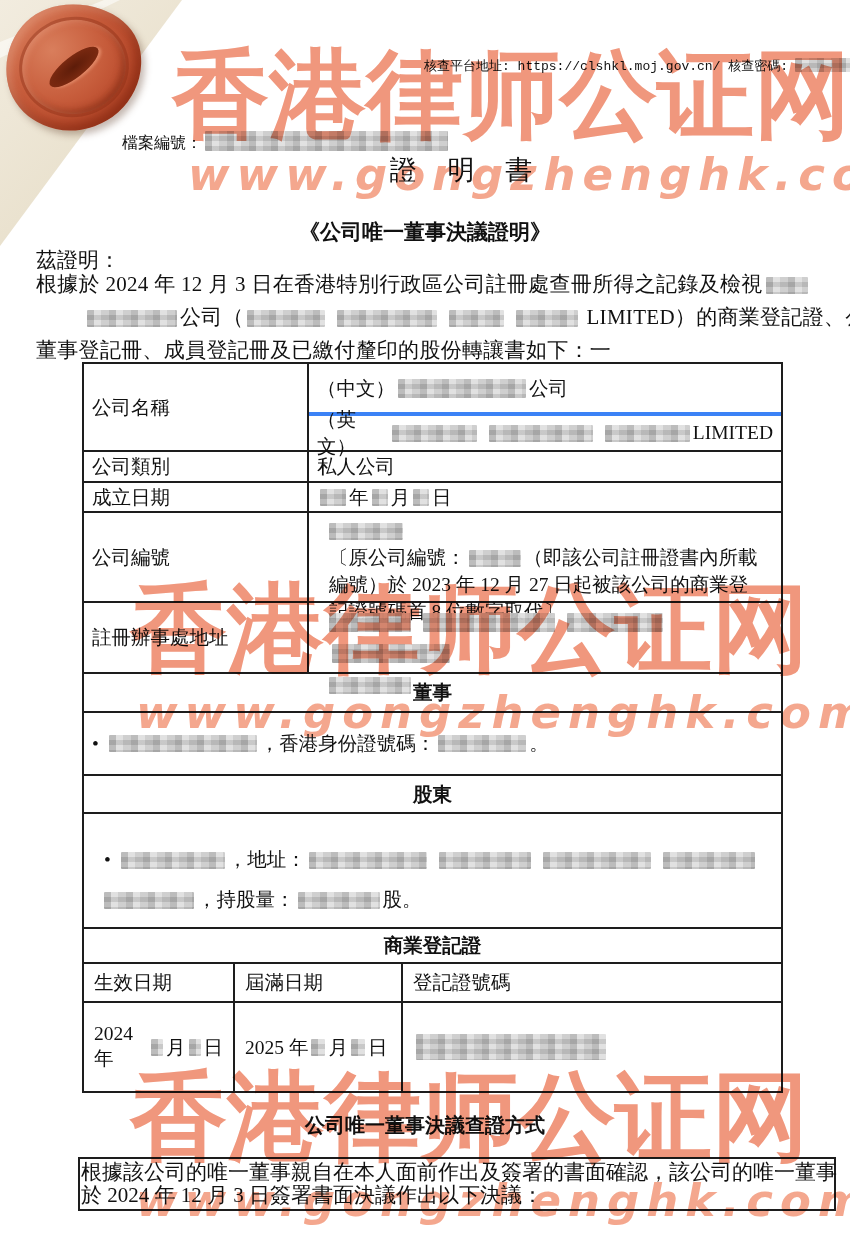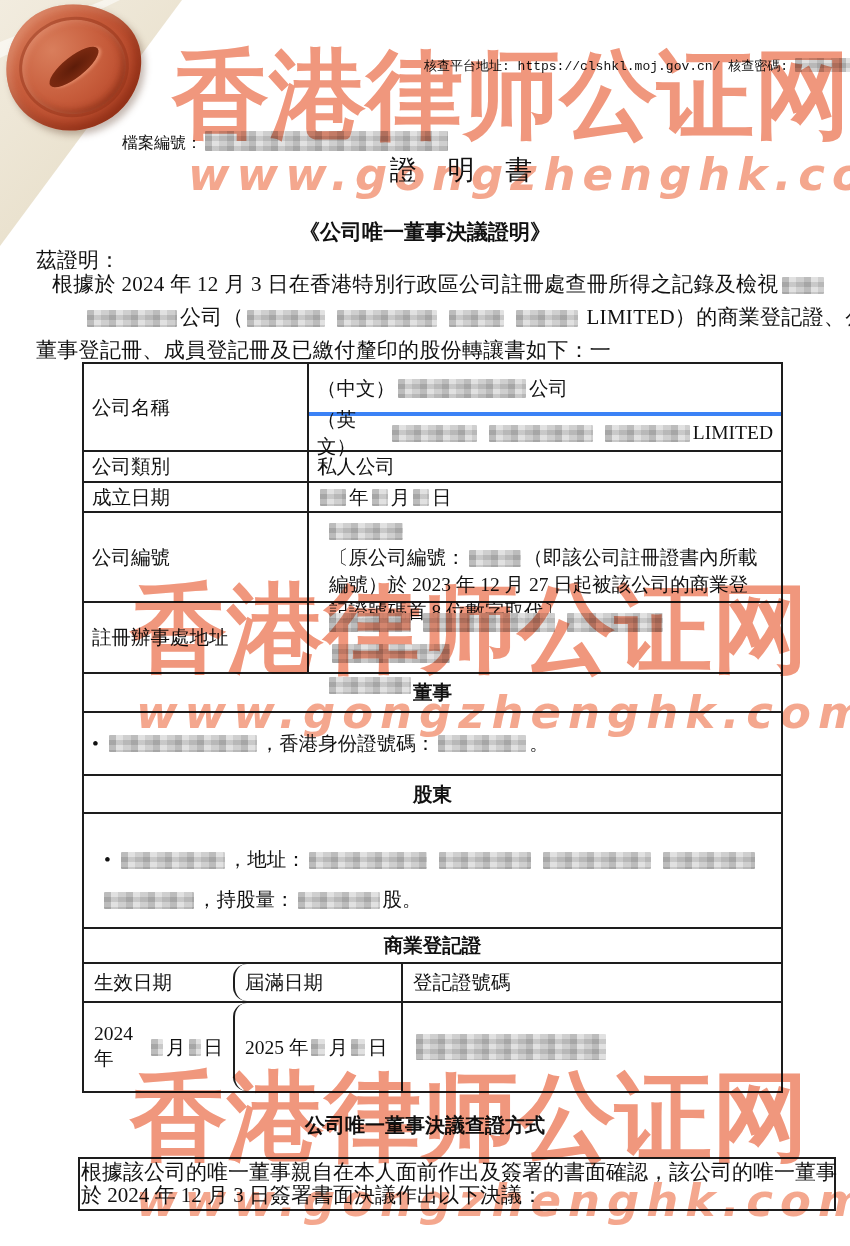--- a/index.html
+++ b/index.html
@@ -33,21 +33,21 @@
     background:radial-gradient(#5d1c09 0%,#7c2a11 75%,#8d3318 100%);
     box-shadow:2px 2px 3px rgba(255,185,150,.45);}
   
   .abs{position:absolute;white-space:nowrap;z-index:2;}
   .verify{left:424px;top:57px;font-family:"Liberation Mono","DejaVu Sans Mono",monospace;font-size:13px;letter-spacing:0;}
   .fileno{left:122px;top:131px;font-size:16px;}
   .title{left:0;top:152px;width:850px;text-align:center;font-size:27px;font-weight:400;letter-spacing:12px;padding-left:42px;}
   .subtitle{left:0;top:218px;width:850px;text-align:center;font-size:21px;font-weight:700;}
   .attest{left:36px;top:246px;font-size:21px;}
   .pline{font-size:21px;letter-spacing:.3px;}
-  #pl1{left:36px;top:270px;margin-left:16px;} #pl2{left:84px;top:303px;} #pl3{left:36px;top:336px;}
+  #pl1{left:36px;top:270px;} #pl2{left:84px;top:303px;} #pl3{left:36px;top:336px;}
   
   .rd{display:inline-block;height:17px;vertical-align:-3px;border-radius:1px;margin:0 3px;
     background:
      repeating-linear-gradient(90deg,rgba(110,110,110,.38) 0 7px,rgba(200,200,200,.30) 7px 14px,rgba(150,150,150,.34) 14px 22px),
      repeating-linear-gradient(180deg,rgba(235,235,235,.95) 0 5px,rgba(198,198,198,.95) 5px 10px);
     filter:blur(.7px);}
   .rd.sm{height:14px;vertical-align:-2px;}
   .rd.tall{height:26px;vertical-align:-6px;}
   .rdgap{margin-right:9px;}
   
@@ -59,21 +59,21 @@
   .tc.lbl{width:223px;flex:0 0 223px;}
   .tc.val{flex:1;border-left:2px solid #1d1d1d;}
   .subcol{flex:1;display:flex;flex-direction:column;border-left:2px solid #1d1d1d;}
   .subrow{display:flex;align-items:center;padding:2px 8px;box-sizing:border-box;}
   .subrow+.subrow{border-top:4px solid #3b82f6;}
   .hrow{justify-content:center;font-weight:700;width:100%;}
   .tc.full{flex:1;}
   .multiline{display:block;line-height:27px;padding:4px 20px;}
   .brc{box-sizing:border-box;padding:8px 10px;display:flex;align-items:center;}
   .brc1{flex:0 0 149px;}
-  .brc2{flex:0 0 168px;border-left:2px solid #1d1d1d;border-radius:14px;}
+  .brc2{flex:0 0 168px;border-left:2px solid #1d1d1d;}
   .brc3{flex:1;border-left:2px solid #1d1d1d;}
   
   .vheading{left:0;top:1112px;width:850px;text-align:center;font-size:20px;font-weight:700;}
   .resbox{position:absolute;left:78px;top:1157px;width:758px;box-sizing:border-box;z-index:2;
     border:2px solid #1d1d1d;padding:2px 1px;font-size:21px;line-height:23px;}
   .resbox div{white-space:nowrap;}
 </style>
 </head>
 <body>
 

